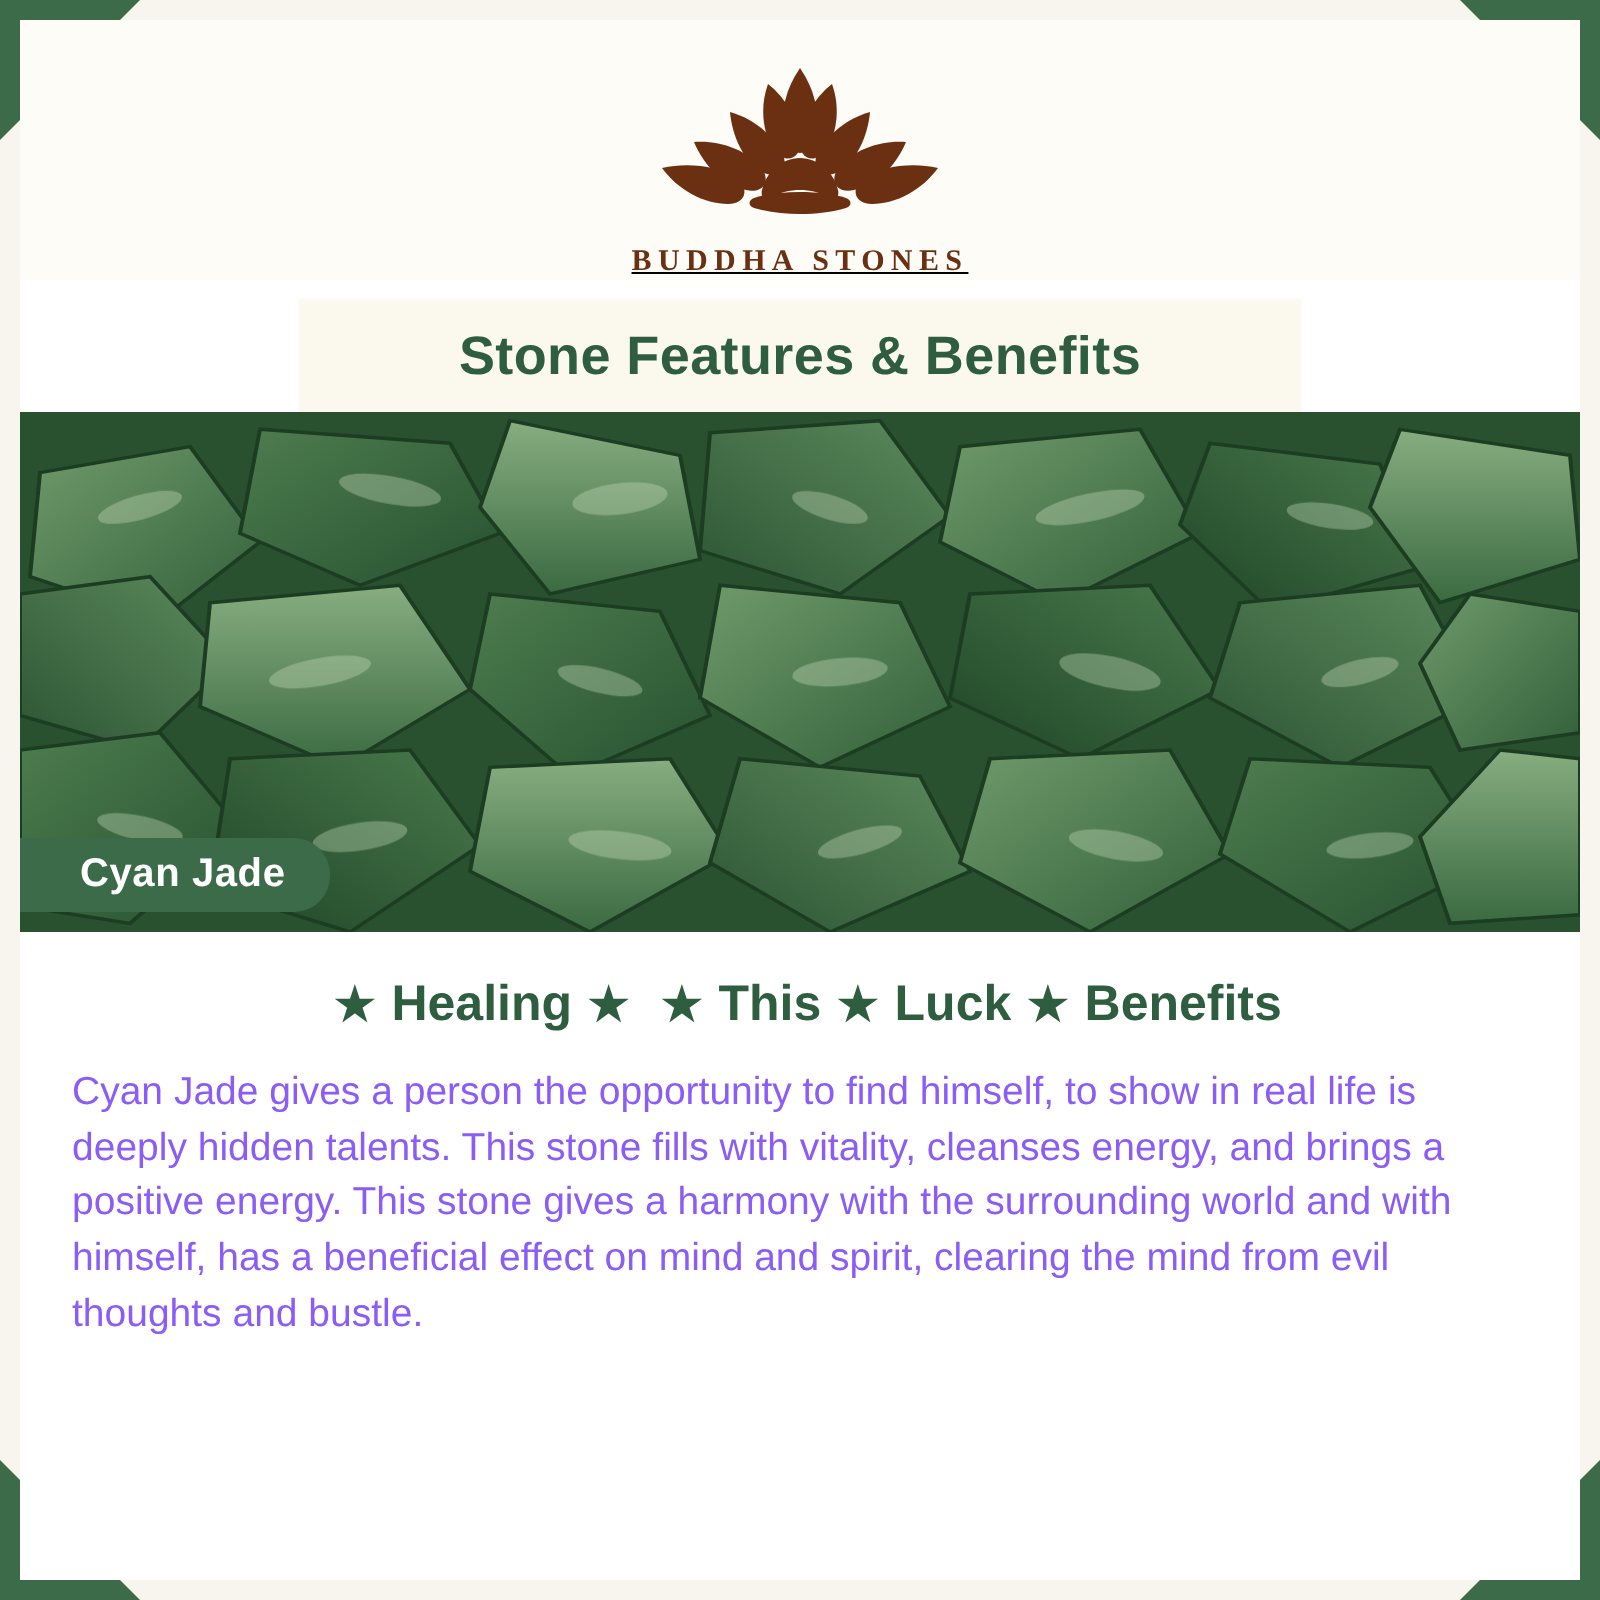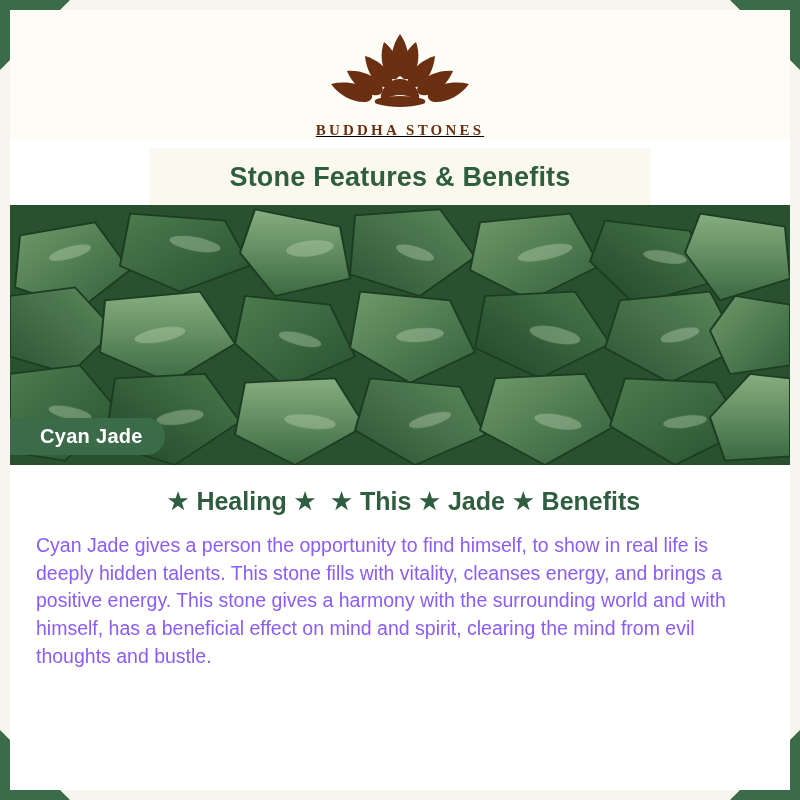--- a/index.html
+++ b/index.html
@@ -288,21 +288,21 @@
     </div>
 
     <div class="benefits">
       <div class="benefits-line">
         <span class="bene-star">★</span>
         <span class="bene-word">Healing</span>
         <span class="bene-star">★</span>
         <span class="bene-star">★</span>
         <span class="bene-word">This</span>
         <span class="bene-star">★</span>
-        <span class="bene-word">Jade</span>
+        <span class="bene-word">Luck</span>
         <span class="bene-star">★</span>
         <span class="bene-word">Benefits</span>
       </div>
     </div>
 
     <div class="body-copy">Cyan Jade gives a person the opportunity to find himself, to show in real life is deeply hidden talents. This stone fills with vitality, cleanses energy, and brings a positive energy. This stone gives a harmony with the surrounding world and with himself, has a beneficial effect on mind and spirit, clearing the mind from evil thoughts and bustle.</div>
 
   </div>
 </div>
 

